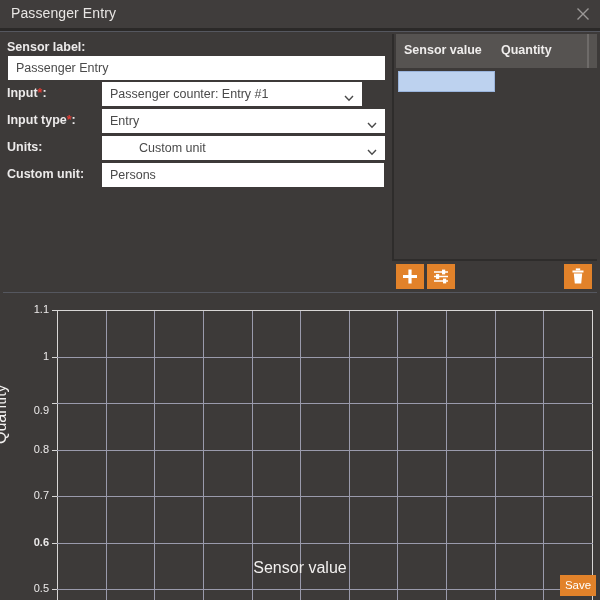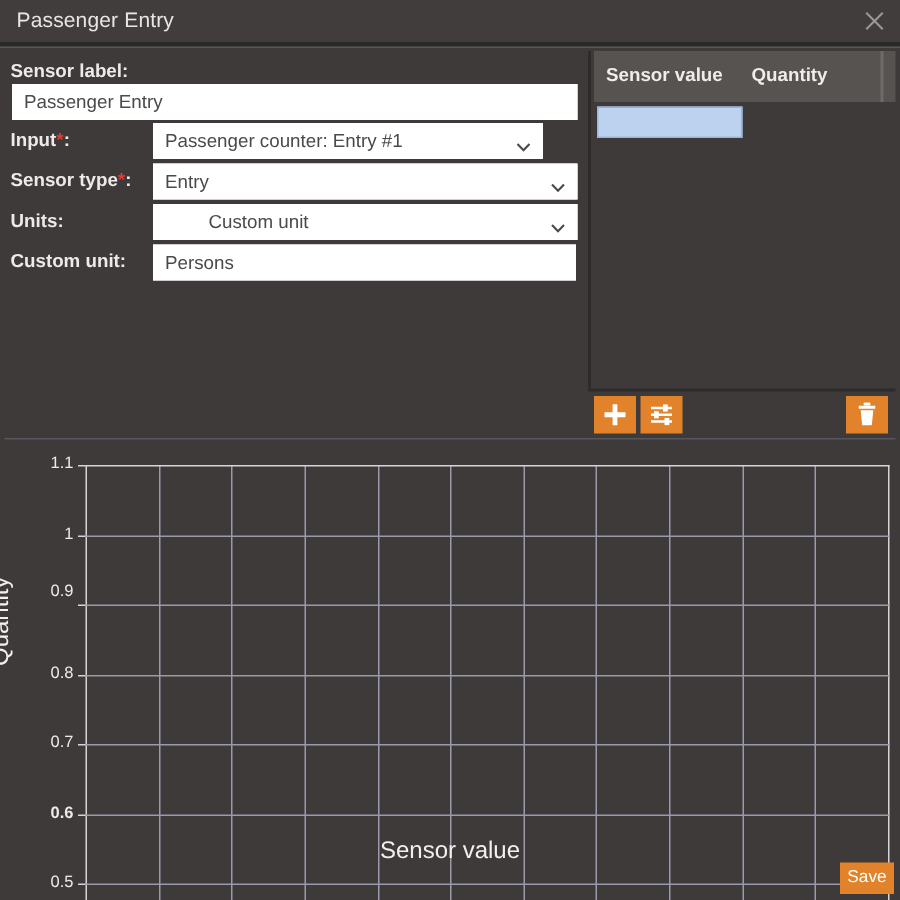--- a/index.html
+++ b/index.html
@@ -223,21 +223,21 @@
     <div class="field" style="left:102px; top:48px; width:260px;">
       <span>Passenger counter: Entry #1</span>
       <span class="chev">
         <svg width="12" height="12" viewBox="0 0 12 12">
             <path d="M2 4 L6 8.2 L10 4" stroke="#4a4a4a" stroke-width="1.4" fill="none"></path>
           </svg>
       </span>
     </div>
 
     <div class="lbl" style="left:7px; top:79px;">
-      <span>Sensor type</span><span class="req">*</span><span>:</span>
+      <span>Input type</span><span class="req">*</span><span>:</span>
     </div>
     <div class="field" style="left:102px; top:75px; width:283px;">
       <span>Entry</span>
       <span class="chev">
         <svg width="12" height="12" viewBox="0 0 12 12">
             <path d="M2 4 L6 8.2 L10 4" stroke="#4a4a4a" stroke-width="1.4" fill="none"></path>
           </svg>
       </span>
     </div>
 
@@ -322,21 +322,21 @@
       </div>
     <div id="ticks">
         <div class="ytick-lbl" style="left: 0px; width: 49px; top: 288px;">0.5</div>
         <div class="ytick-mark" style="left: 52px; top: 295px;"></div>
         <div class="ytick-lbl" style="left: 0px; width: 49px; top: 242px; font-weight: bold;">0.6</div>
         <div class="ytick-mark" style="left: 52px; top: 249px;"></div>
         <div class="ytick-lbl" style="left: 0px; width: 49px; top: 195px;">0.7</div>
         <div class="ytick-mark" style="left: 52px; top: 202px;"></div>
         <div class="ytick-lbl" style="left: 0px; width: 49px; top: 149px;">0.8</div>
         <div class="ytick-mark" style="left: 52px; top: 156px;"></div>
-        <div class="ytick-lbl" style="left: 0px; width: 49px; top: 94px;">0.9</div>
+        <div class="ytick-lbl" style="left: 0px; width: 49px; top: 110px;">0.9</div>
         <div class="ytick-mark" style="left: 52px; top: 109px;"></div>
         <div class="ytick-lbl" style="left: 0px; width: 49px; top: 56px;">1</div>
         <div class="ytick-mark" style="left: 52px; top: 63px;"></div>
         <div class="ytick-lbl" style="left: 0px; width: 49px; top: 9px;">1.1</div>
         <div class="ytick-mark" style="left: 52px; top: 16px;"></div>
       </div>
     <div class="ylabel">Quantity</div>
     <div class="xlabel">Sensor value</div>
     <div class="save-btn">Save</div>
   </div>

